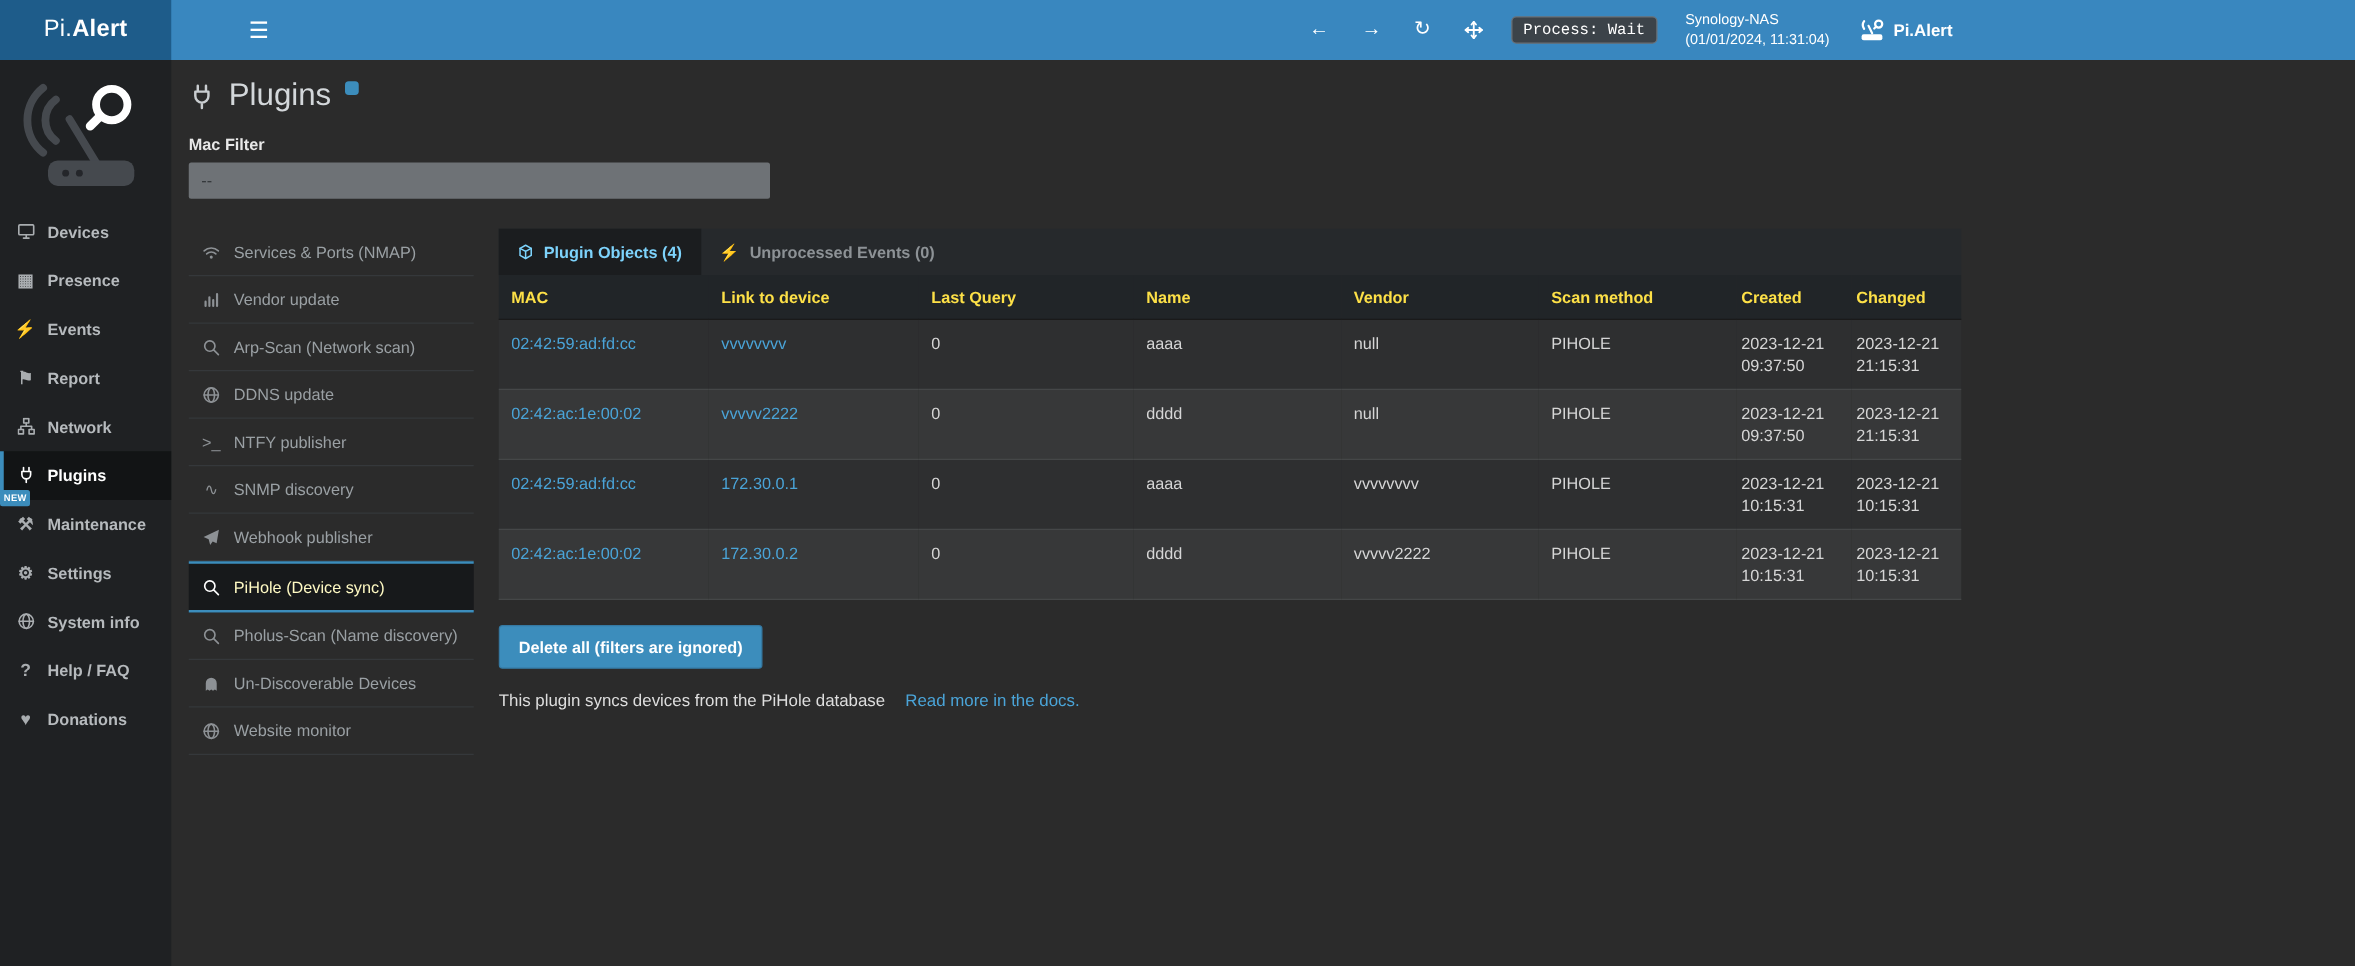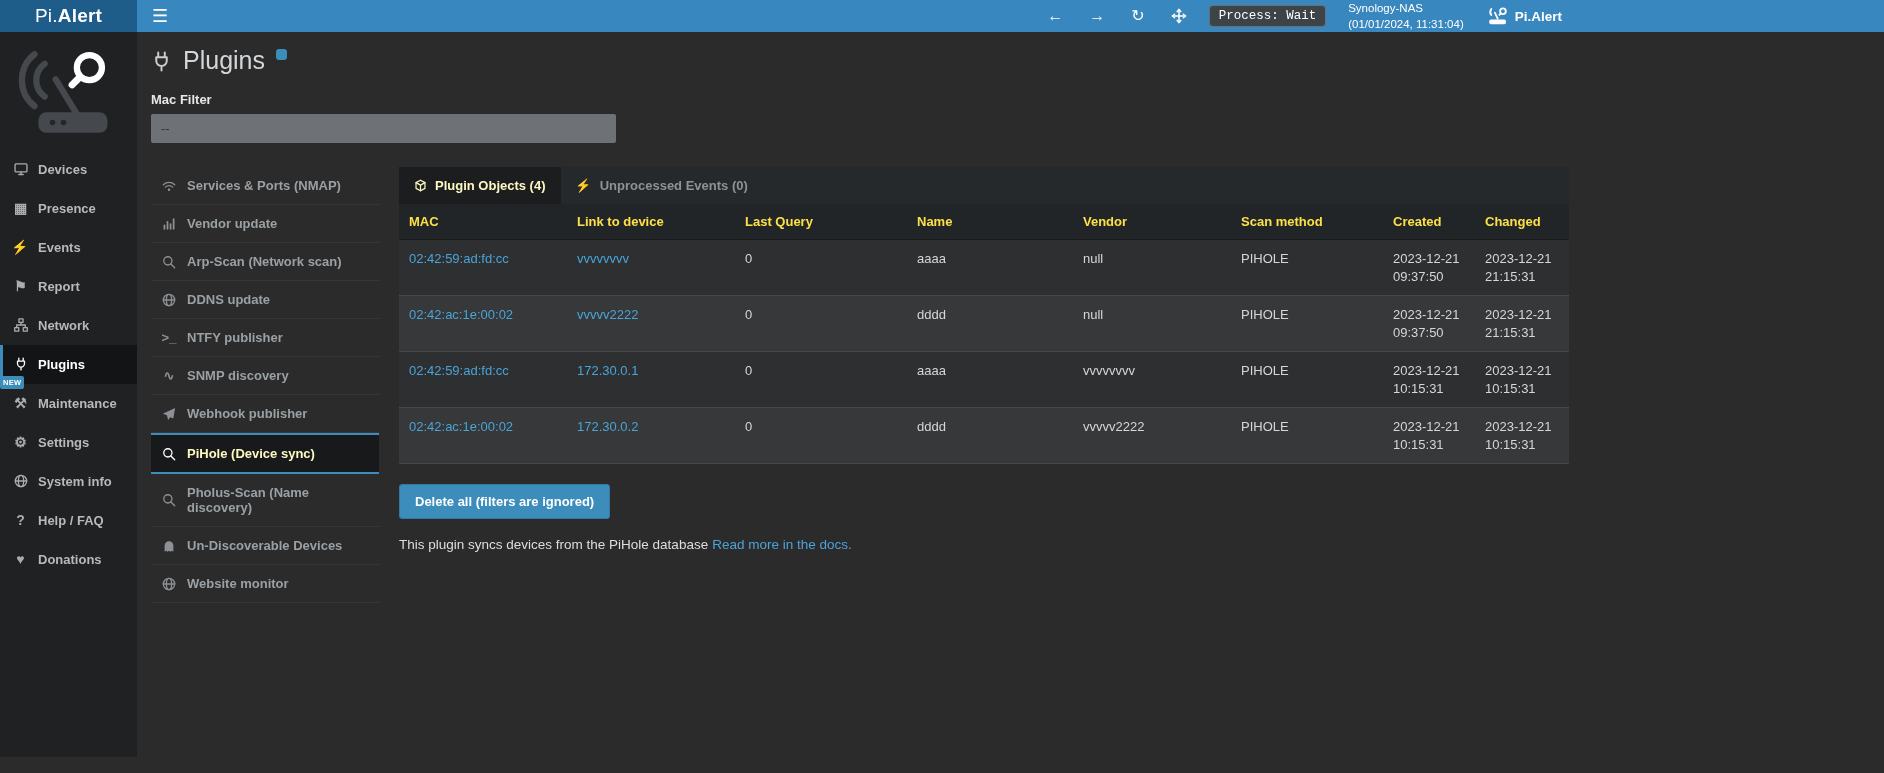--- a/index.html
+++ b/index.html
@@ -9,21 +9,21 @@
   *{box-sizing:border-box;margin:0;padding:0;}
   html,body{width:1884px;height:773px;overflow:hidden;}
   body{
     background:#2b2b2b;
     font-family:"Liberation Sans",sans-serif;
     color:#ddd;
   }
   [data-interactable="true"]{cursor:pointer;}
 
   
-  .header{display:flex;height:32px;background:#3987bf;align-items:stretch;}
+  .header{display:flex;height:48px;background:#3987bf;align-items:stretch;gap:47px;}
   .logo{width:137px;background:#1e5c8a;color:#fff;display:flex;align-items:center;justify-content:center;font-size:19px;letter-spacing:.2px;}
   .logo .bold{font-weight:700;}
   .hamburger{width:46px;background:transparent;border:none;color:#fff;font-size:18px;display:flex;align-items:center;justify-content:center;}
   .header-right{margin-left:auto;display:flex;align-items:center;gap:22px;padding-right:322px;color:#fff;}
   .nav-controls{display:flex;gap:26px;align-items:center;}
   .ctrl-btn{background:none;border:none;color:#fff;font-size:16px;display:flex;align-items:center;}
   .process-badge{font-family:"Liberation Mono",monospace;font-size:12.5px;background:#3c4349;border:1px solid #6a7076;border-radius:4px;padding:3px 9px;color:#fff;white-space:nowrap;}
   .host-info{font-size:11.5px;line-height:1.4;white-space:nowrap;}
   .brand{display:flex;align-items:center;gap:7px;font-weight:700;font-size:13.5px;white-space:nowrap;}
   .brand .icn svg{width:22px;height:19px;}
@@ -47,44 +47,44 @@
   .title-icon{font-size:21px;color:#c9cdd0;margin-top:5px;}
   .title-icon svg{width:22px;height:22px;}
   .page-title{font-size:25px;font-weight:500;color:#d3d7da;}
   .help-badge{width:11px;height:11px;background:var(--accent);border-radius:3px;display:inline-block;margin-top:3px;}
   .filter-label{margin:17px 0 7px;font-size:13px;font-weight:700;color:#e8e8e8;}
   .mac-input{width:465px;height:29px;background:#6e7276;border:none;border-radius:2px;padding:0 10px;color:#33373a;font-size:13px;font-family:inherit;outline:none;}
   .content{display:flex;margin-top:24px;align-items:flex-start;}
 
   
   .plugin-nav{width:228px;list-style:none;margin-right:20px;flex:none;}
-  .pn-item{display:flex;gap:10px;align-items:center;padding:11px 10px;color:#9aa0a4;font-size:13px;font-weight:700;border-bottom:1px solid #35383b;}
+  .pn-item{display:flex;gap:10px;align-items:center;padding:11px 10px;color:#9aa0a4;font-size:13px;font-weight:400;border-bottom:1px solid #35383b;}
   .pn-item .icn{width:16px;min-width:16px;color:#8d9195;font-size:13px;display:inline-flex;justify-content:center;}
   .pn-item .icn svg{width:14px;height:14px;}
   .pn-item.selected{background:#17191b;color:#fef9c3;border-top:2px solid var(--accent);border-bottom:2px solid var(--accent);}
   .pn-item.selected .icn{color:#fff;}
 
   
   .panel{width:1170px;flex:none;}
   .tabs{display:flex;list-style:none;background:#26292c;}
   .tab{display:flex;align-items:center;gap:8px;padding:11px 15px;color:#8d9296;font-size:13px;font-weight:600;}
   .tab .icn svg{width:13px;height:13px;}
-  .tab.active{background:#1b1d1f;color:#fef9c3;}
+  .tab.active{background:#1b1d1f;color:#7dd3fc;}
   .obj-table{width:100%;border-collapse:collapse;table-layout:fixed;font-size:13px;}
   .obj-table thead th{background:#212528;color:#fde047;font-size:13px;font-weight:700;text-align:left;padding:10px;border-bottom:1px solid #1a1a1a;}
   .obj-table th.right,.obj-table td.right{padding-left:4px;padding-right:8px;}
   .obj-table td{padding:10px;color:#d6d6d6;vertical-align:top;border-top:1px solid #454748;line-height:1.35;}
   .obj-table tbody tr:nth-child(odd){background:#2e2f30;}
   .obj-table tbody tr:nth-child(even){background:#373839;}
   .obj-table tbody tr:last-child td{border-bottom:1px solid #454748;}
   .cell-link{color:var(--link);text-decoration:none;}
 
   .delete-btn{margin-top:20px;background:var(--accent);color:#fff;border:1px solid #3579a2;border-radius:3px;padding:9px 15px;font-size:13px;font-weight:700;font-family:inherit;}
   .note{margin-top:18px;font-size:13.5px;color:#dedede;}
-  .note a{color:var(--link);text-decoration:none;margin-left:4px;}
+  .note a{color:var(--link);text-decoration:none;margin-left:16px;}
 
   
   .icn{display:inline-flex;align-items:center;justify-content:center;line-height:1;}
   .icn svg{width:1em;height:1em;}
 </style>
 </head>
 <body>
 
 <header class="header" data-interactable="false">
   <div class="logo" data-interactable="true">

